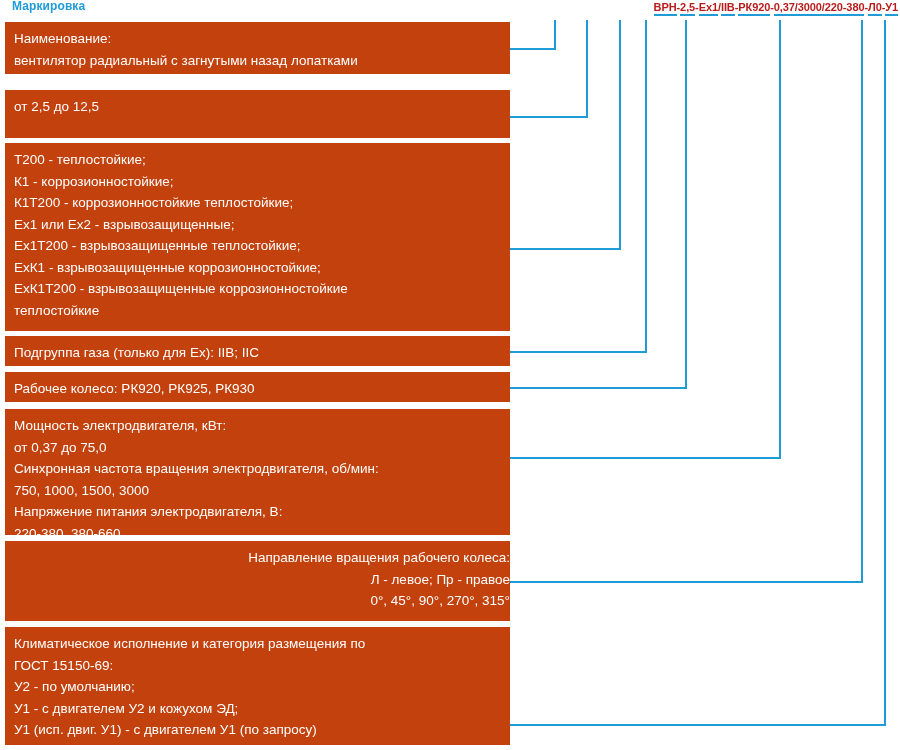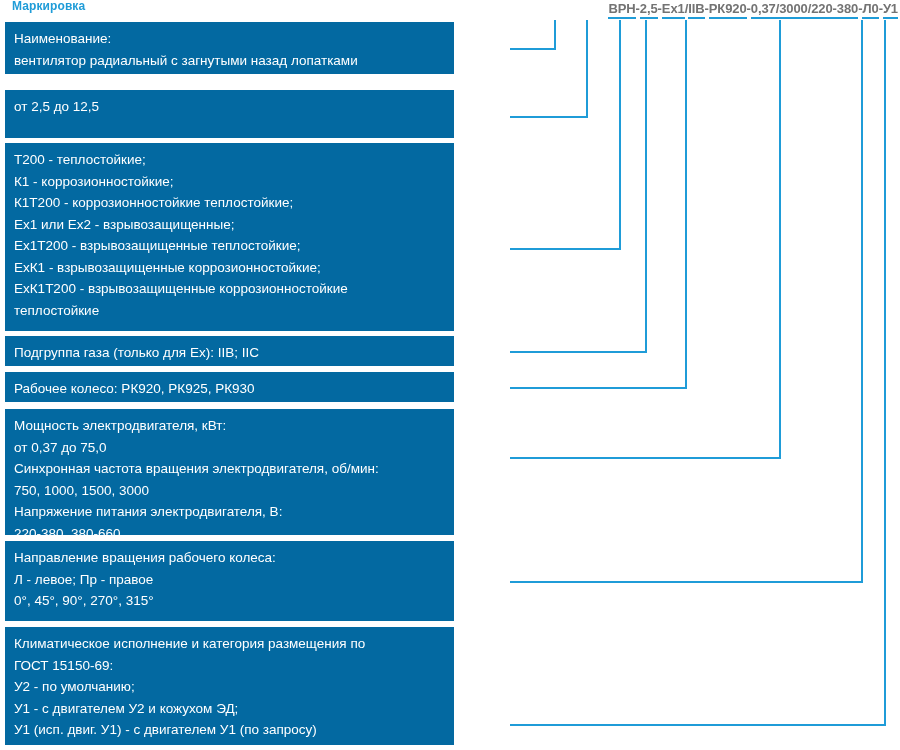--- a/index.html
+++ b/index.html
@@ -32,40 +32,40 @@
     color: #1f9cd8;
     letter-spacing: 0.1px;
     white-space: nowrap;
   }
 
   
   .code {
     position: absolute;
     top: 1px;
     right: 2px;
-    font-size: 13px;
+    font-size: 11px;
     font-weight: bold;
-    color: #737373;
+    color: #b91c1c;
     white-space: nowrap;
     letter-spacing: -0.1px;
   }
   .code .seg {
     border-bottom: 2px solid #1f9cd8;
     padding-bottom: 1px;
   }
   .code .dash {
     padding-bottom: 1px;
   }
 
   
   .box {
     position: absolute;
     left: 5px;
-    width: 449px;
-    background: #0369a1;
+    width: 505px;
+    background: #c2410c;
     box-sizing: border-box;
     padding: 6px 0 6px 9px;
   }
   .box .ln {
     color: #ffffff;
     font-size: 13.5px;
     line-height: 21.5px;
     white-space: nowrap;
   }
 
@@ -114,21 +114,21 @@
       <div class="ln">Рабочее колесо: РК920, РК925, РК930</div>
     </div>
   <div class="box" style="top: 409px; height: 126px;">
       <div class="ln">Мощность электродвигателя, кВт:</div>
       <div class="ln">от 0,37 до 75,0</div>
       <div class="ln">Синхронная частота вращения электродвигателя, об/мин:</div>
       <div class="ln">750, 1000, 1500, 3000</div>
       <div class="ln">Напряжение питания электродвигателя, В:</div>
       <div class="ln">220-380, 380-660</div>
     </div>
-  <div class="box" style="top: 541px; height: 80px;">
+  <div class="box" style="top: 541px; height: 80px; text-align: right;">
       <div class="ln">Направление вращения рабочего колеса:</div>
       <div class="ln">Л - левое; Пр - правое</div>
       <div class="ln">0°, 45°, 90°, 270°, 315°</div>
     </div>
   <div class="box" style="top: 627px; height: 118px;">
       <div class="ln">Климатическое исполнение и категория размещения по</div>
       <div class="ln">ГОСТ 15150-69:</div>
       <div class="ln">У2 - по умолчанию;</div>
       <div class="ln">У1 - с двигателем У2 и кожухом ЭД;</div>
       <div class="ln">У1 (исп. двиг. У1) - с двигателем У1 (по запросу)</div>

